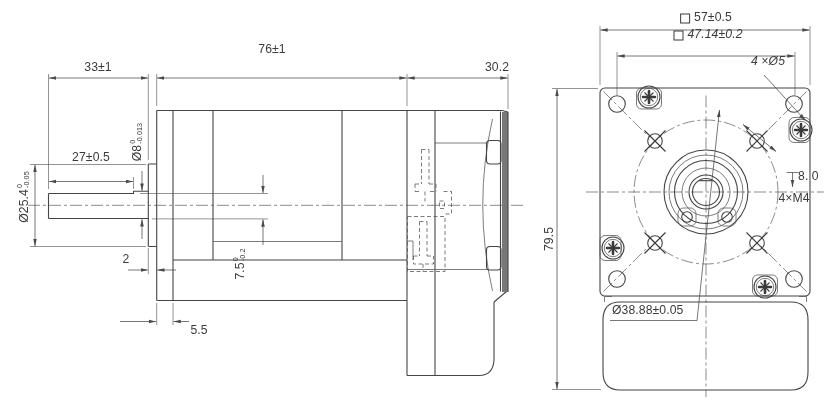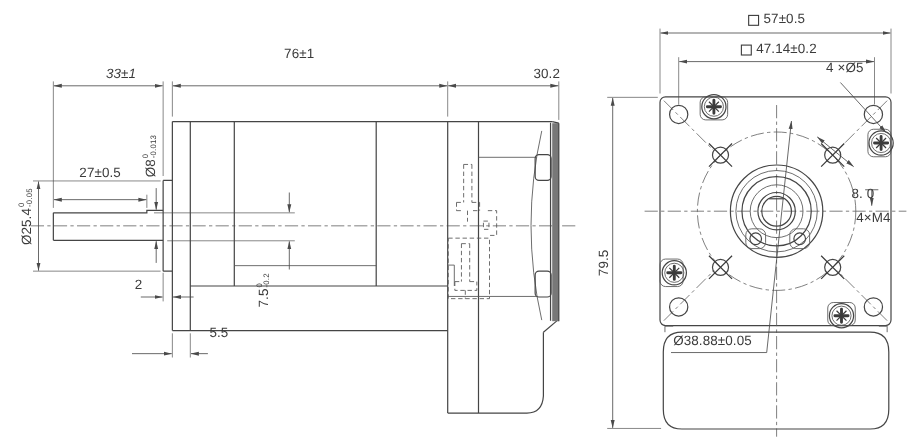--- a/index.html
+++ b/index.html
@@ -217,21 +217,21 @@
       <line class="ext" x1="552" y1="88.5" x2="598" y2="88.5"></line>
       <line class="ext" x1="552" y1="389.5" x2="601" y2="389.5"></line>
       <line class="dim" x1="557" y1="89" x2="557" y2="389" marker-start="url(#ah)" marker-end="url(#ah)"></line>
 
       <line class="dim" x1="610" y1="320.5" x2="697" y2="320.5"></line>
       <line class="dim" x1="697" y1="320.5" x2="719.5" y2="110" marker-end="url(#ah)"></line>
     </g>
   </g>
 </svg>
 
-<div class="lbl ctr" style="left:110px;top:61px;font-style:italic;">33±1</div>
+<div class="lbl ctr" style="left:98px;top:61px;">33±1</div>
 <div class="lbl ctr" style="left:272px;top:43px;">76±1</div>
 <div class="lbl ctr" style="left:457px;top:61px;margin-left:40px;">30.2</div>
 <div class="lbl ctr" style="left:91px;top:151px;">27±0.5</div>
 
 <div class="lbl rot" style="left:137px;top:142px;">
   <span class="row">
     <span>Ø8</span>
         <span class="tol">
           <span>0</span>
           <span>-0.013</span>
@@ -253,33 +253,33 @@
   <span class="row">
     <span>7.5</span>
         <span class="tol">
           <span>0</span>
           <span>-0.2</span>
         </span>
   </span>
 </div>
 
 <div class="lbl ctr" style="left:126px;top:253px;">2</div>
-<div class="lbl ctr" style="left:199px;top:296px;">5.5</div>
+<div class="lbl ctr" style="left:199px;top:324px;">5.5</div>
 
 <div class="lbl ctr" style="left:706px;top:11px;text-decoration:underline;">
   <span class="row">
         <span class="sq"></span>
         <span>57±0.5</span>
       </span>
 </div>
-<div class="lbl ctr" style="left:708px;top:38px;">
+<div class="lbl ctr" style="left:708px;top:28px;font-style:italic;">
   <span class="row">
         <span class="sq"></span>
         <span>47.14±0.2</span>
       </span>
 </div>
-<div class="lbl ctr" style="left:768px;top:55px;">4 ×Ø5</div>
+<div class="lbl ctr" style="left:768px;top:55px;font-style:italic;">4 ×Ø5</div>
 <div class="lbl ctr" style="left:794px;top:144px;margin-top:48px;">4×M4</div>
-<div class="lbl" style="left:774px;top:170px;">8. 0</div>
+<div class="lbl" style="left:798px;top:170px;">8. 0</div>
 <div class="lbl rot" style="left:549px;top:239px;">79.5</div>
 <div class="lbl" style="left:612px;top:304px;">Ø38.88±0.05</div>
 
 </div>
 
 </body></html>

